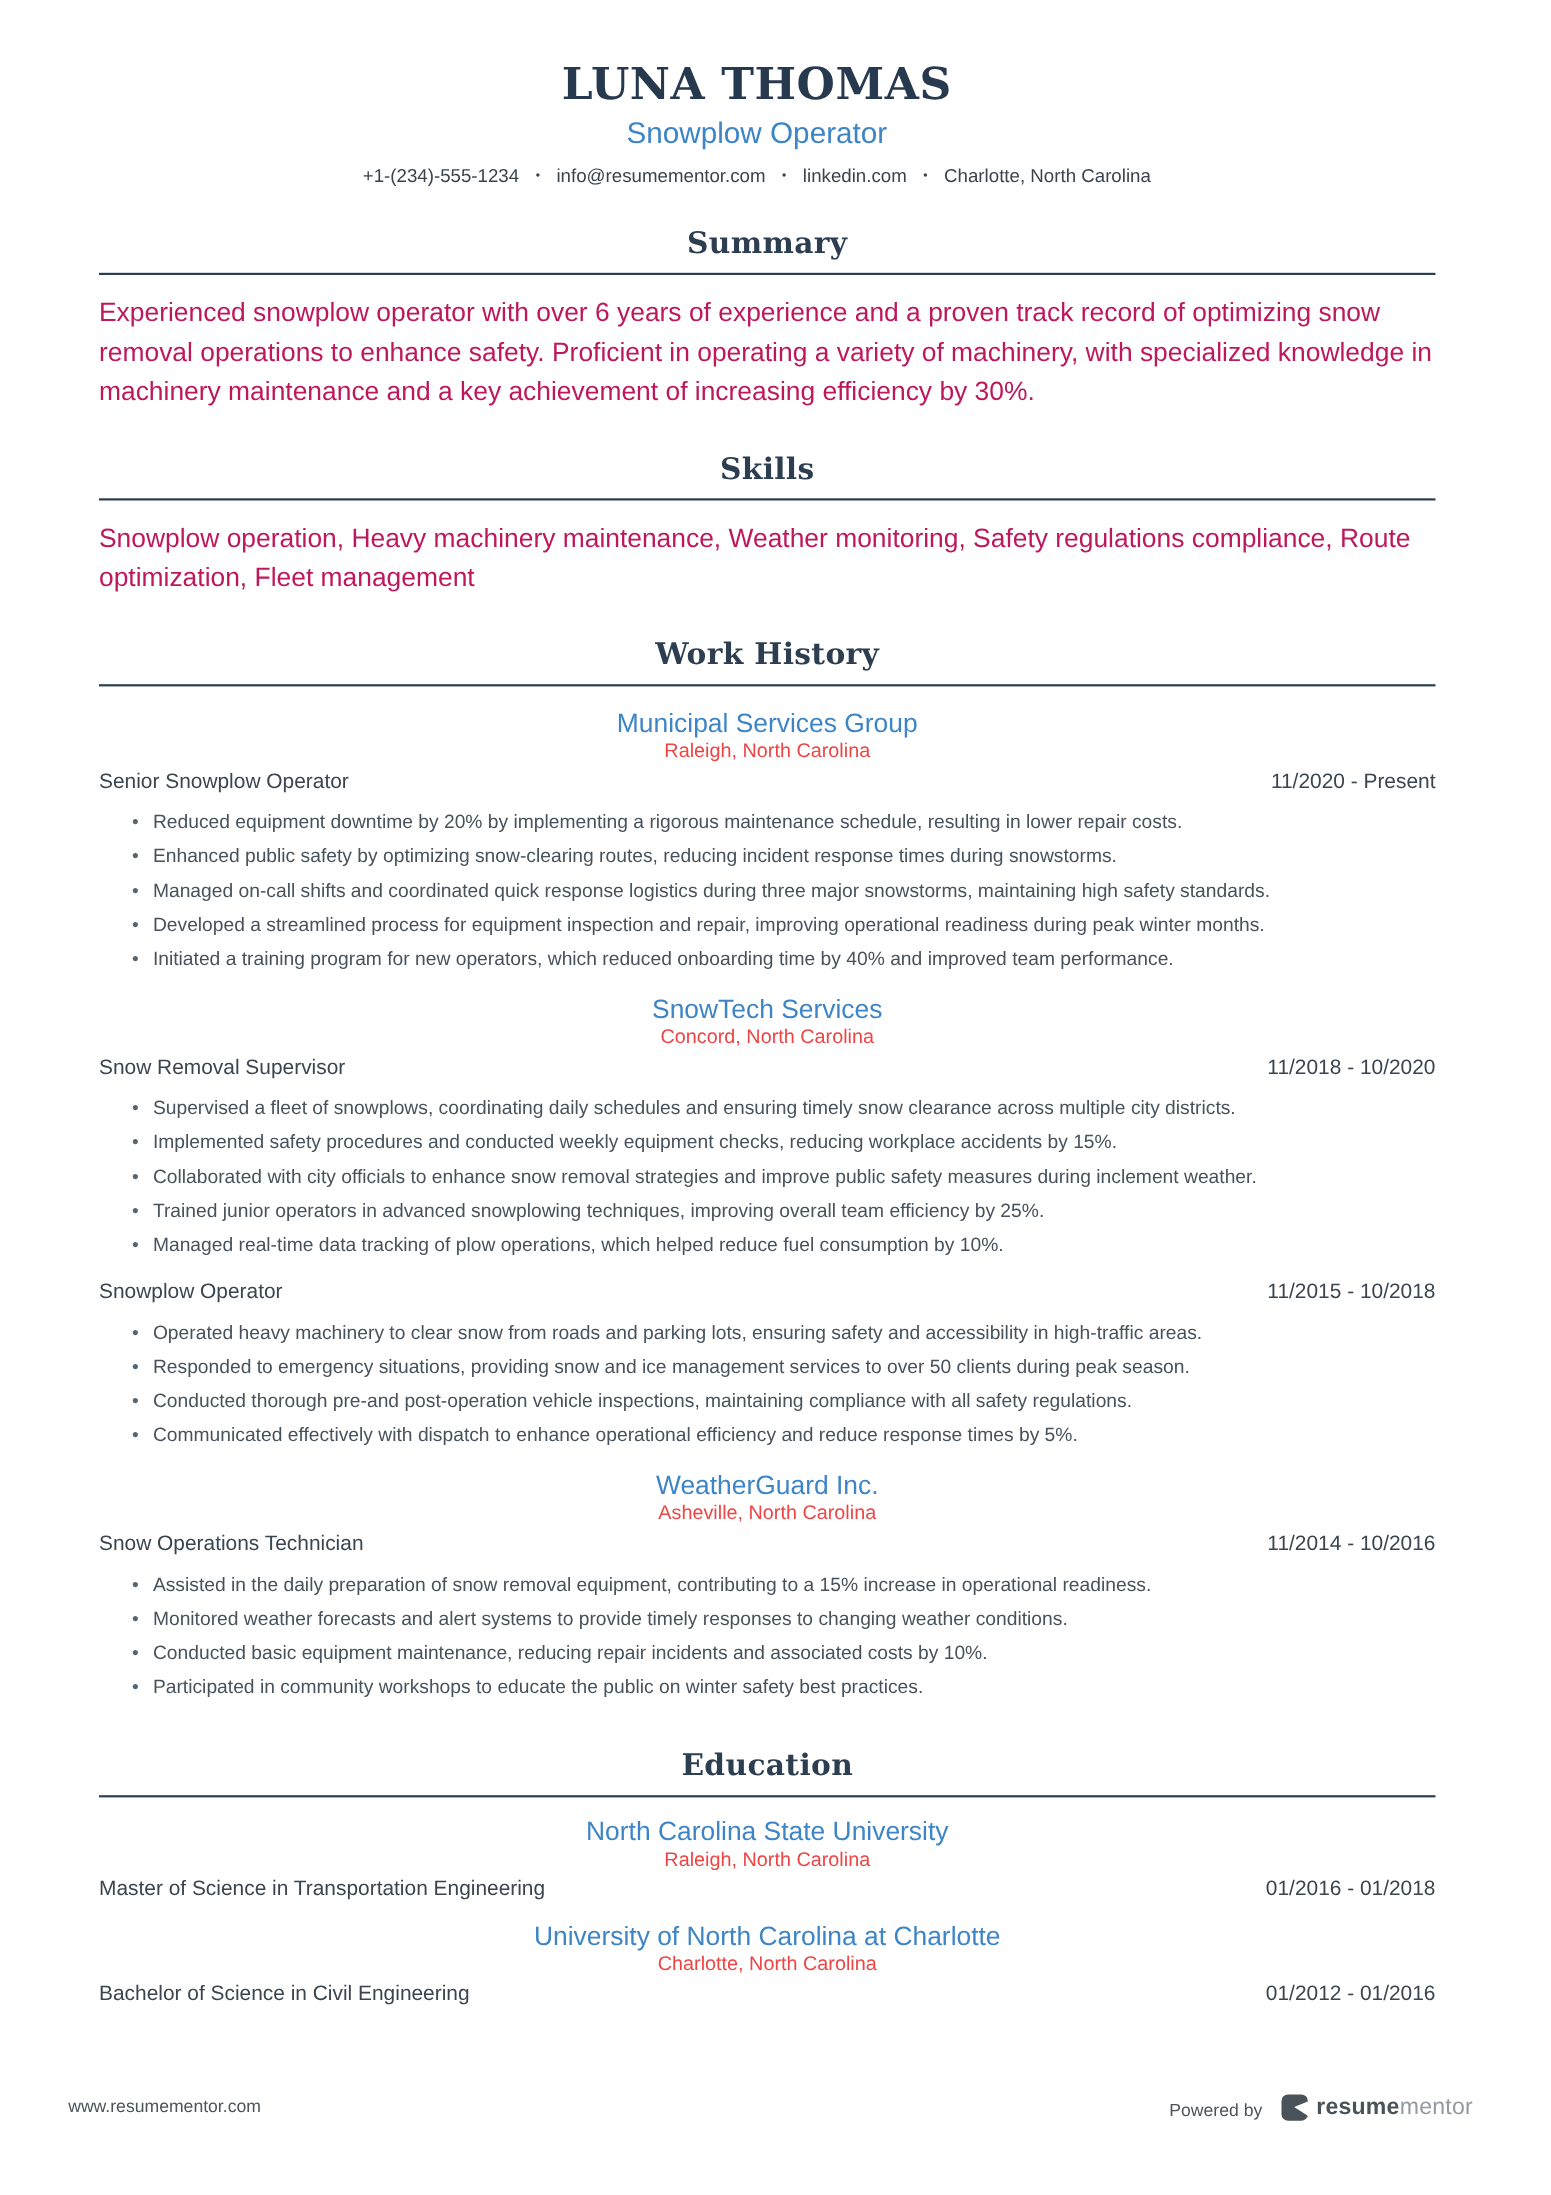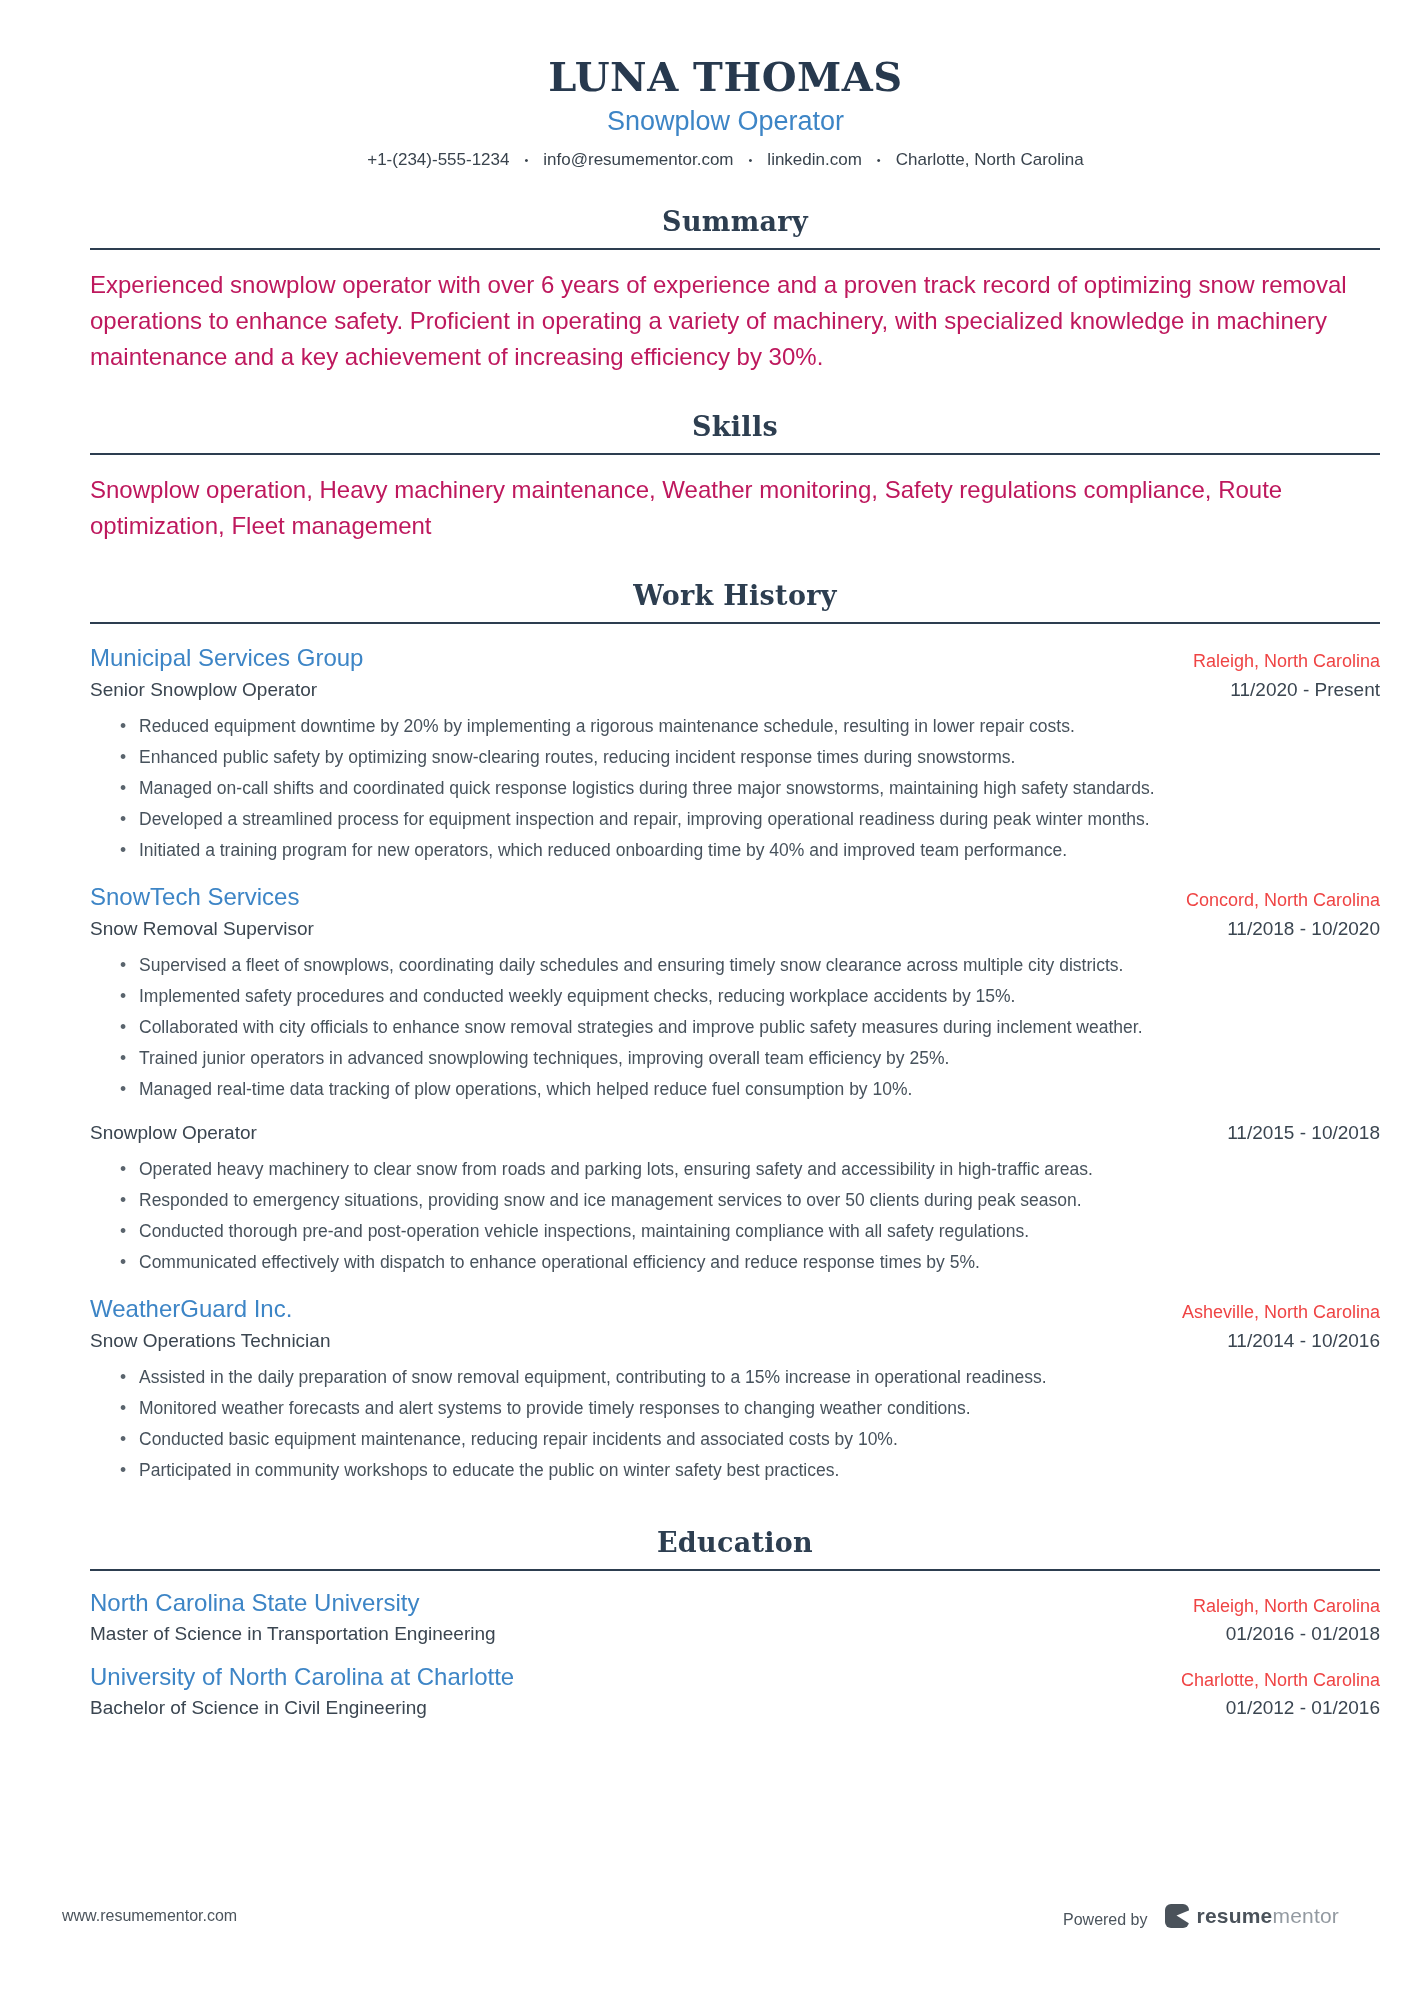--- a/index.html
+++ b/index.html
@@ -4,21 +4,21 @@
 <style>
   * { box-sizing: border-box; }
   html, body { margin: 0; padding: 0; background: #ffffff; }
   .page {
     width: 1410px;
     height: 1995px;
     position: relative;
     background: #ffffff;
     font-family: "Liberation Sans", sans-serif;
     color: #47525c;
-    padding: 56px 30px 0 71px;
+    padding: 56px 105px 0 71px;
     overflow: hidden;
   }
 
   
   .name {
     text-align: center;
     font-family: "DejaVu Serif", serif;
     font-weight: 700;
     font-size: 40px;
     color: #27394e;
@@ -63,21 +63,22 @@
     font-size: 24px;
     line-height: 1.5;
     color: #be185d;
   }
 
   
   .job { margin-top: 20px; }
   .entry-head {
     display: flex;
     justify-content: space-between;
-    align-items: flex-end;
+    align-items: center;
+    flex-direction: column;
   }
   .company { color: #3d85c6; font-size: 24px; font-weight: 500; }
   .entry-loc { font-size: 18px; color: #ef4444; }
   .entry-sub {
     display: flex;
     justify-content: space-between;
     align-items: baseline;
     margin-top: 7px;
     font-size: 19px;
     color: #3a4550;

